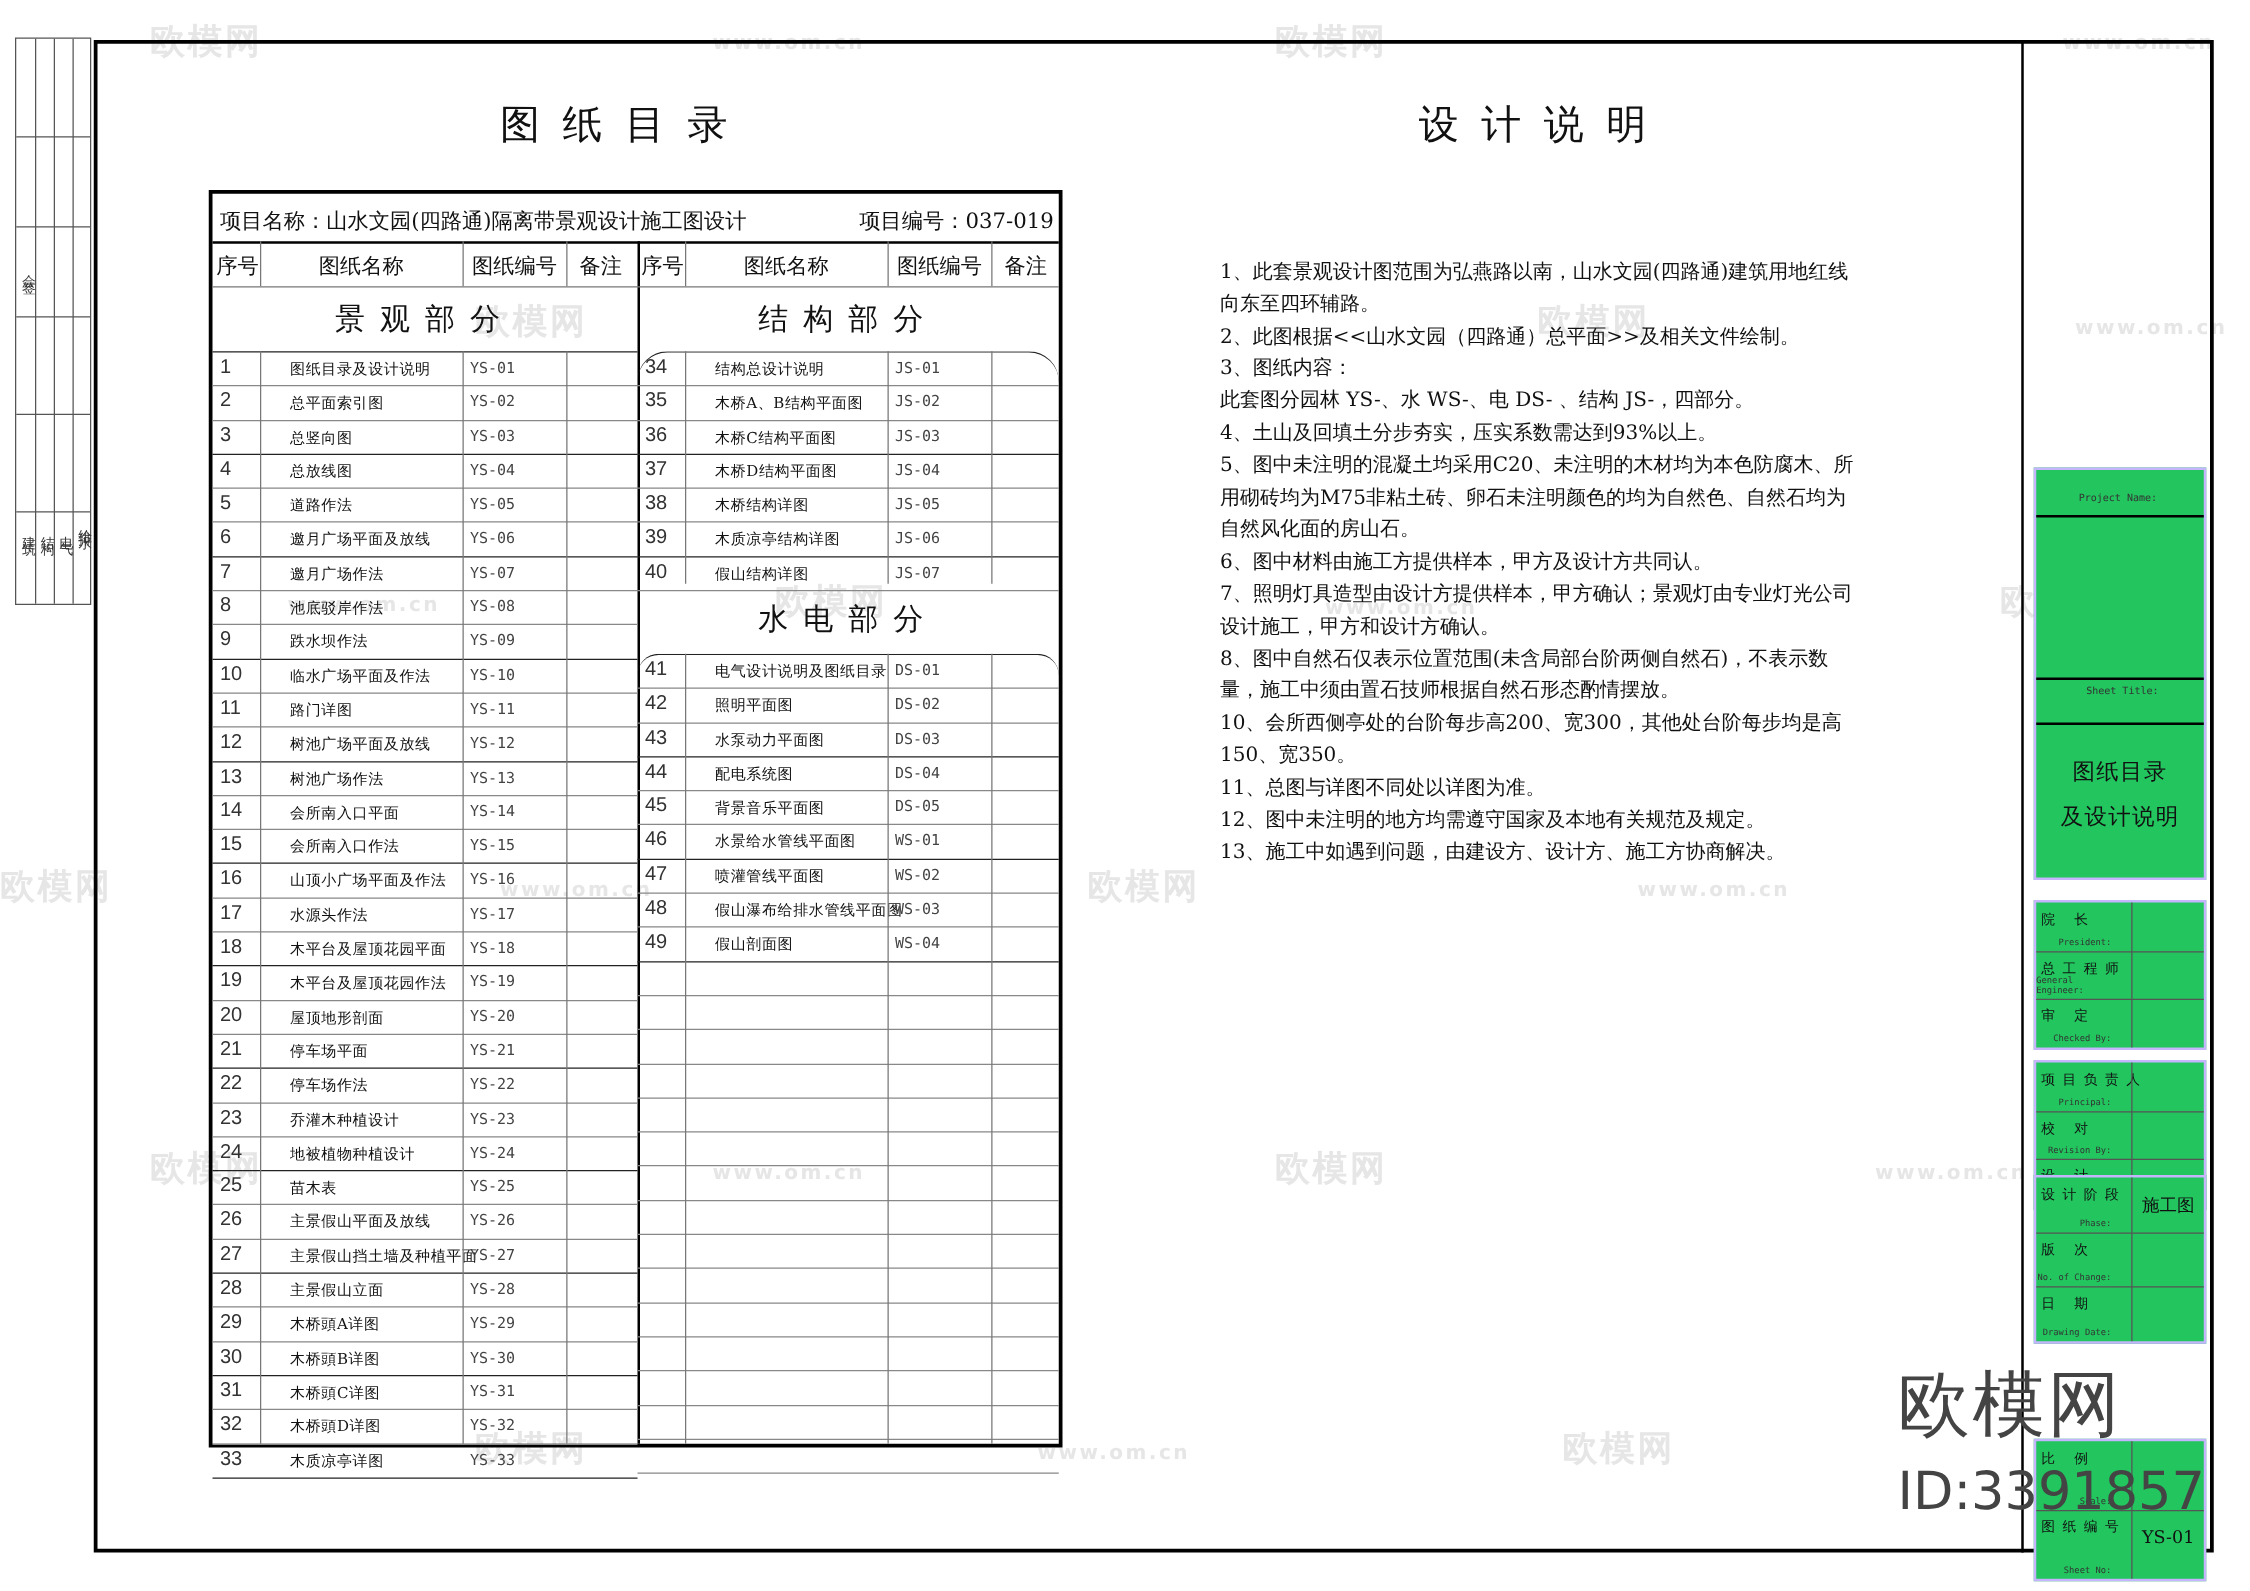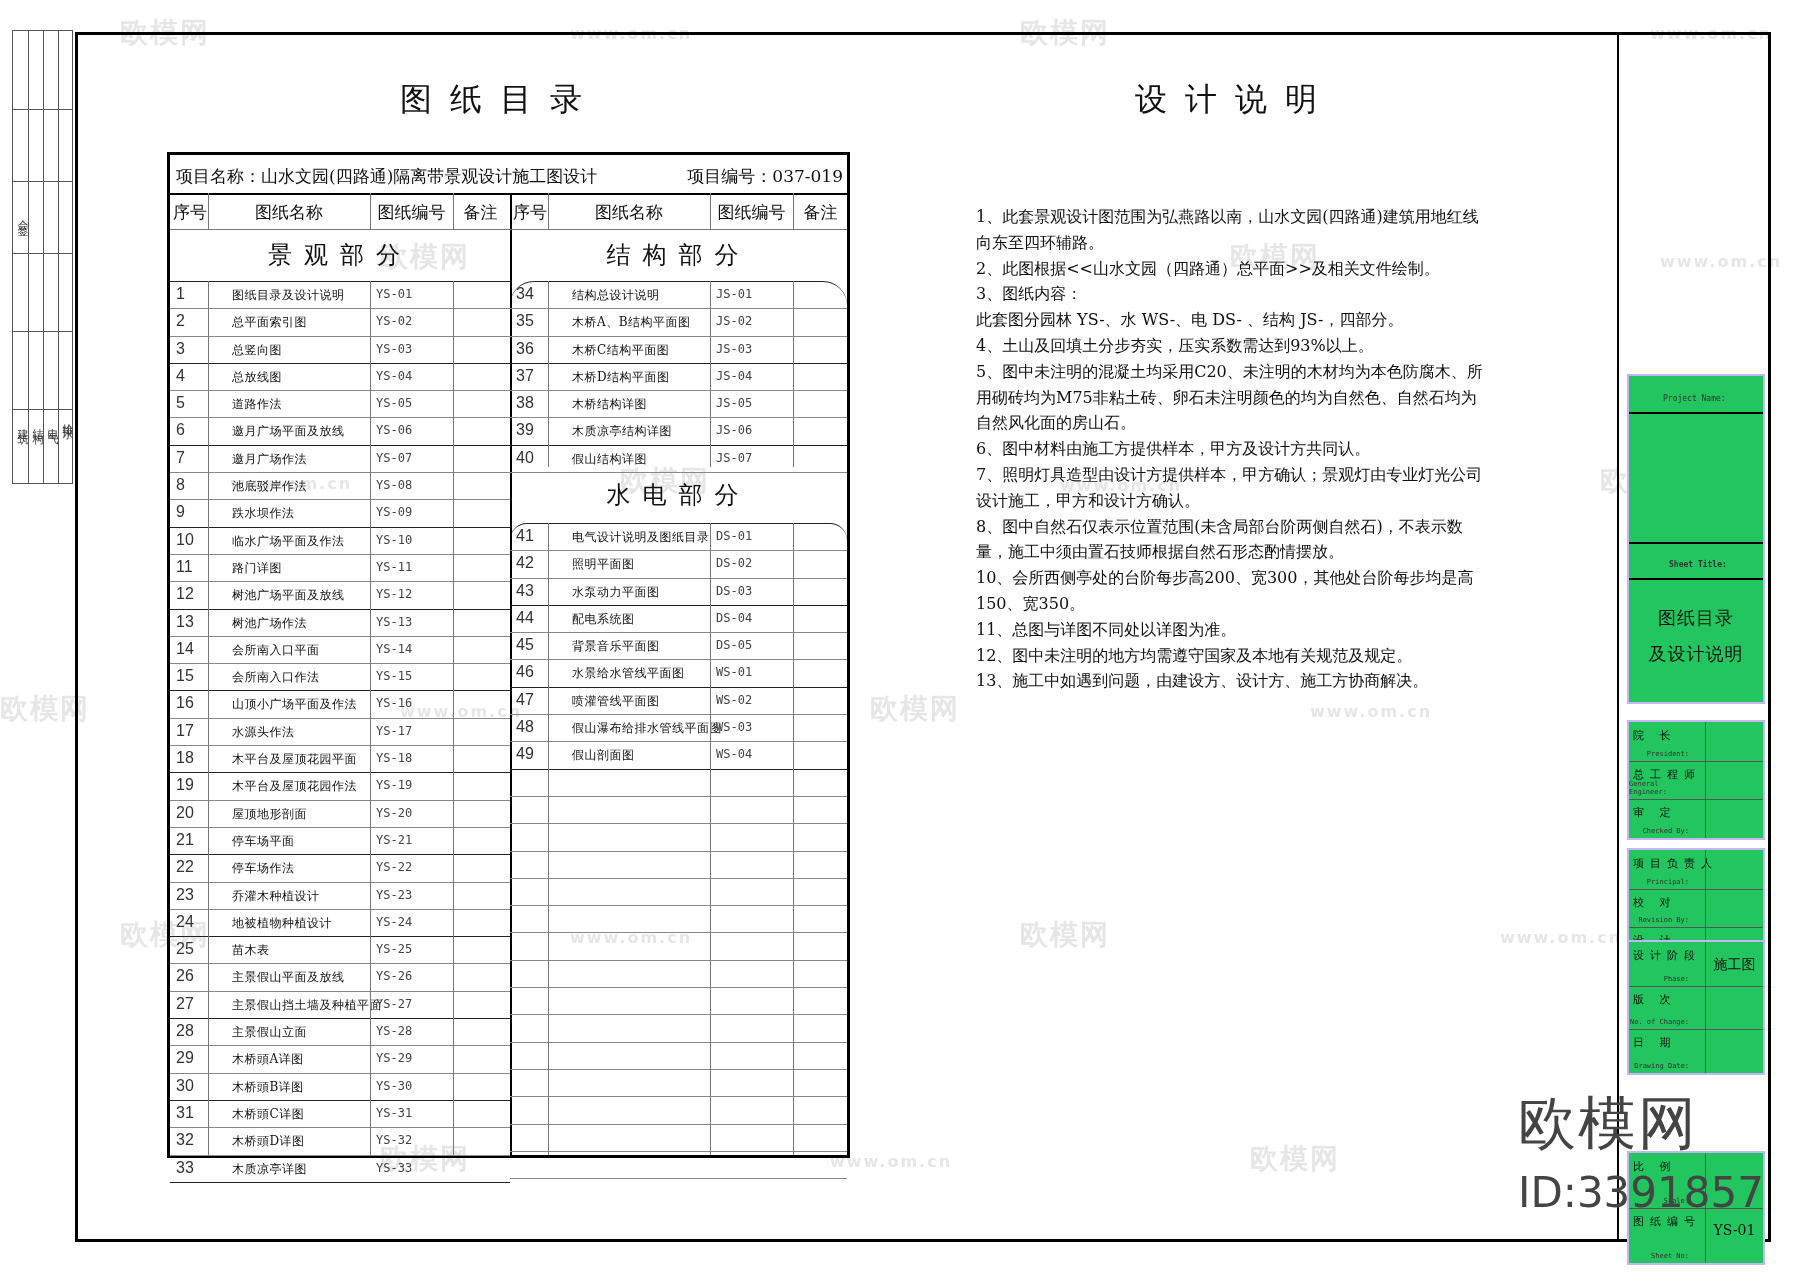--- a/index.html
+++ b/index.html
@@ -423,21 +423,21 @@
     <p>13、施工中如遇到问题，由建设方、设计方、施工方协商解决。</p>
   </div>
 
 <div id="tb-col" class="abs">
   <div class="tb-box" style="left:8px;top:342px;width:138px;height:330px;">
     <div style="position:absolute;left:0;right:0;top:0;height:36px;border-bottom:2px solid #000;">
       <span class="tb-label-en" style="position:absolute;left:34px;top:18px;">Project    Name:</span>
     </div>
     <div style="position:absolute;left:0;right:0;top:36px;height:130px;border-bottom:2px solid #000;"></div>
     <div style="position:absolute;left:0;right:0;top:166px;height:36px;border-bottom:2px solid #000;">
-      <span class="tb-label-en" style="position:absolute;left:40px;top:18px;font-weight:bold;">Sheet    Title:</span>
+      <span class="tb-label-en" style="position:absolute;left:40px;top:6px;">Sheet    Title:</span>
     </div>
     <div style="position:absolute;left:0;right:0;top:202px;bottom:0;text-align:center;font-size:18px;line-height:36px;padding-top:22px;letter-spacing:1px;">
       <div>图纸目录</div>
       <div>及设计说明</div>
     </div>
   </div>
 
   <div class="tb-box" id="tb-approvals" style="left:8px;top:688px;width:138px;height:120px;">
       <div class="tb-row" style="top: 0%; height: 33.3333%;">
         <span class="cn">院    长</span>

